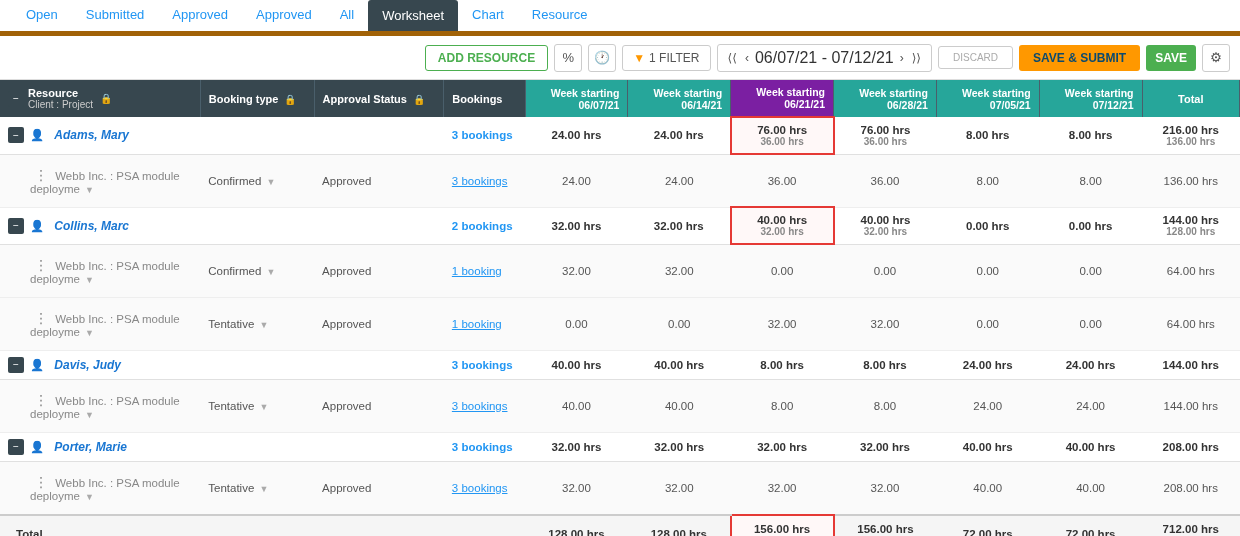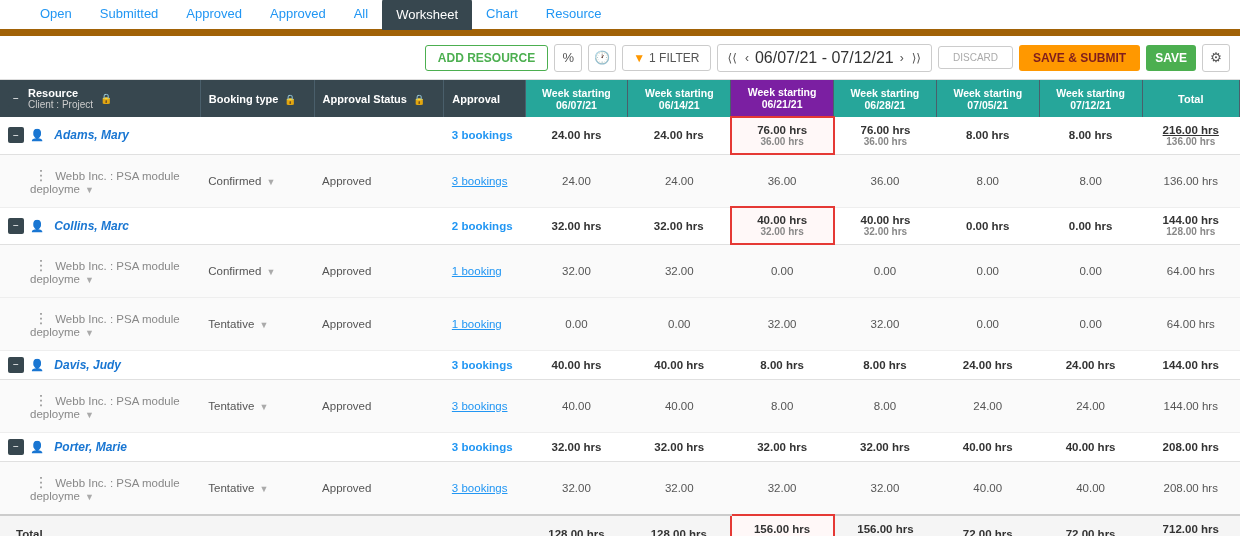--- a/index.html
+++ b/index.html
@@ -1,42 +1,42 @@
 <!DOCTYPE html>
 <html><head>
   <meta charset="utf-8">
   <style>
     * { box-sizing: border-box; margin: 0; padding: 0; }
     body { font-family: Arial, sans-serif; font-size: 12px; background: #f5f5f5; color: #333; width: 1240px; }
 
     
-    .tabs { display: flex; align-items: center; background: #fff; border-bottom: 7px solid #a16207; padding: 0 26px; height: 36px; }
+    .tabs { display: flex; align-items: center; background: #fff; border-bottom: 5px solid #a16207; padding: 0 12px; height: 36px; }
     .tab { padding: 8px 14px; cursor: pointer; color: #2196f3; font-size: 13px; border-bottom: 2px solid transparent; }
     .tab.active { background: #37474f; color: #fff; border-radius: 3px 3px 0 0; border-bottom: none; }
 
     
     .toolbar { display: flex; align-items: center; background: #fff; padding: 6px 10px; border-bottom: 1px solid #ddd; gap: 6px; height: 44px; }
     .toolbar-spacer { flex: 1; }
     .btn-add-resource { border: 1px solid #4caf50; color: #4caf50; background: #fff; padding: 5px 12px; border-radius: 3px; cursor: pointer; font-size: 12px; font-weight: bold; }
     .btn-icon { border: 1px solid #ccc; background: #fff; width: 28px; height: 28px; border-radius: 3px; cursor: pointer; display: flex; align-items: center; justify-content: center; font-size: 13px; color: #555; }
     .btn-filter { border: 1px solid #ccc; background: #fff; padding: 5px 10px; border-radius: 3px; cursor: pointer; font-size: 12px; color: #555; display: flex; align-items: center; gap: 4px; }
     .date-nav { display: flex; align-items: center; gap: 4px; border: 1px solid #ccc; border-radius: 3px; padding: 4px 8px; background: #fff; }
     .date-nav span { font-size: 16px; color: #333; }
     .date-nav button { background: none; border: none; cursor: pointer; color: #555; font-size: 12px; padding: 0 2px; }
     .btn-discard { border: 1px solid #ccc; background: #fff; padding: 5px 14px; border-radius: 3px; cursor: pointer; font-size: 10px; color: #aaa; }
-    .btn-save-submit { background: #ff9800; color: #7f1d1d; border: none; padding: 6px 14px; border-radius: 3px; cursor: pointer; font-size: 12px; font-weight: bold; }
+    .btn-save-submit { background: #ff9800; color: #0c4a6e; border: none; padding: 6px 14px; border-radius: 3px; cursor: pointer; font-size: 12px; font-weight: bold; }
     .btn-save { background: #4caf50; color: #fff; border: none; padding: 6px 9px; border-radius: 3px; cursor: pointer; font-size: 12px; font-weight: bold; }
     .btn-gear { border: 1px solid #ccc; background: #fff; width: 28px; height: 28px; border-radius: 3px; cursor: pointer; display: flex; align-items: center; justify-content: center; color: #555; }
 
     
     .table-wrap { overflow-x: auto; background: #fff; }
     table { width: 100%; border-collapse: collapse; font-size: 11.5px; }
     thead tr { background: #37474f; color: #fff; }
     thead th { padding: 6px 8px; text-align: left; font-weight: 600; font-size: 11px; border-right: 1px solid #4a5f6b; white-space: nowrap; }
-    thead th.week-col { background: #26a69a; text-align: center; font-size: 10.5px; }
+    thead th.week-col { background: #26a69a; text-align: right; font-size: 10.5px; }
     thead th.total-col { background: #26a69a; text-align: center; }
     thead th.highlight-week { background: #7b1fa2; }
 
     tbody tr { border-bottom: 1px solid #e0e0e0; }
 
     
     .group-row td { background: #fff; padding: 6px 8px; font-weight: 600; }
 
     
     .detail-row td { background: #fafafa; padding: 12px 8px; color: #555; border-bottom: 1px solid #eeeeee; margin-top: 36px; }
@@ -119,21 +119,21 @@
           </div>
         </th>
         <th class="col-booking-type">
           <span>Booking type</span>
           <span class="lock-icon">🔒</span>
         </th>
         <th class="col-approval">
           <span>Approval Status</span>
           <span class="lock-icon">🔒</span>
         </th>
-        <th class="col-bookings">Approval</th>
+        <th class="col-bookings">Bookings</th>
         <th class="col-week week-col">
           <div>Week starting</div>
           <div>06/07/21</div>
         </th>
         <th class="col-week week-col">
           <div>Week starting</div>
           <div>06/14/21</div>
         </th>
         <th class="col-week week-col highlight-week">
           <div>Week starting</div>
@@ -197,21 +197,21 @@
         </div>
       </td>
           <td class="cell-hours">
         <div class="two-line-cell">
           <span>8.00 hrs</span>
 
         </div>
       </td>
     <td class="cell-hours">
       <div class="two-line-cell">
-        <span style="font-weight:700;text-decoration:underline;">216.00 hrs</span>
+        <span style="font-weight:700;">216.00 hrs</span>
         <span class="cell-sub">136.00 hrs</span>
       </div>
     </td>
   </tr>
         <tr class="detail-row">
       <td style="padding-left:30px;"><button class="dots-btn">⋮</button>
         <span style="color:#888;">Webb Inc. : PSA module deployme</span>
         <span class="dropdown-arrow">▼</span>
       </td>
       <td>

